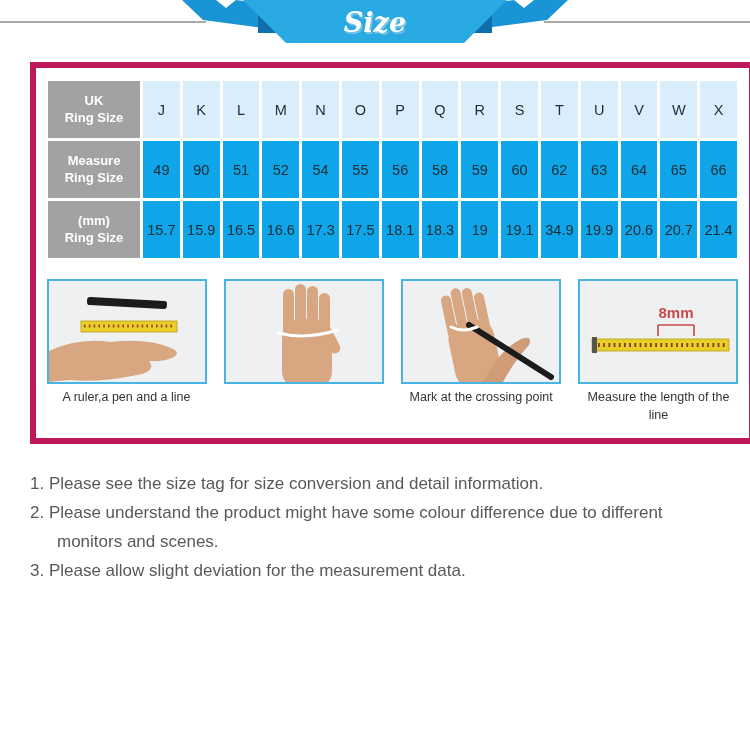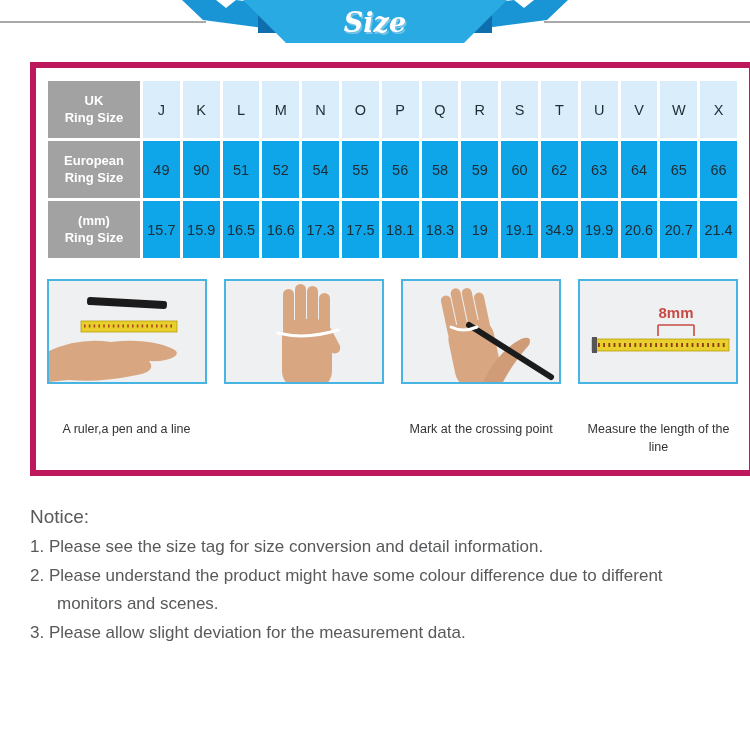--- a/index.html
+++ b/index.html
@@ -48,21 +48,21 @@
   }
   table.size-table td.light{background:#d9edfa;}
   table.size-table td.medium{background:#0ea5e9;}
 
   
   .panels{
     display:flex;
     justify-content:space-between;
     margin-top:18px;
   }
-  .panel{width:163px;display:flex;flex-direction:column;align-items:center;gap:32px;}
+  .panel{width:163px;display:flex;flex-direction:column;align-items:center;}
   .panel-img{
     width:156px;height:101px;
     border:2px solid #47b4e2;
     background:#eef0f2;
     display:block;
   }
   .panel-caption{
     margin-top:4px;
     font-size:12.5px;
     color:#333333;
@@ -122,21 +122,21 @@
           <td class="light">R</td>
           <td class="light">S</td>
           <td class="light">T</td>
           <td class="light">U</td>
           <td class="light">V</td>
           <td class="light">W</td>
           <td class="light">X</td>
         </tr>
         <tr>
           <th class="row-head">
-            <div>European</div>
+            <div>Measure</div>
             <div>Ring Size</div>
           </th>
           <td class="medium">49</td>
           <td class="medium">90</td>
           <td class="medium">51</td>
           <td class="medium">52</td>
           <td class="medium">54</td>
           <td class="medium">55</td>
           <td class="medium">56</td>
           <td class="medium">58</td>
@@ -230,19 +230,18 @@
           <line x1="18" y1="64" x2="147" y2="64" stroke="#8a3a18" stroke-width="4" stroke-dasharray="1.8 3.4"></line>
         </g>
       </svg>
       <div class="panel-caption">Measure the length of the line</div>
     </div>
 
   </div>
 </div>
 
 <div class="notice">
-  <div class="notice-heading">Notice:</div>
   <div>
       <div class="notice-item">1. Please see the size tag for size conversion and detail information.</div>
       <div class="notice-item">2. Please understand the product might have some colour difference due to different monitors and scenes.</div>
       <div class="notice-item">3. Please allow slight deviation for the measurement data.</div>
     </div>
 </div>
 
 </body></html>

